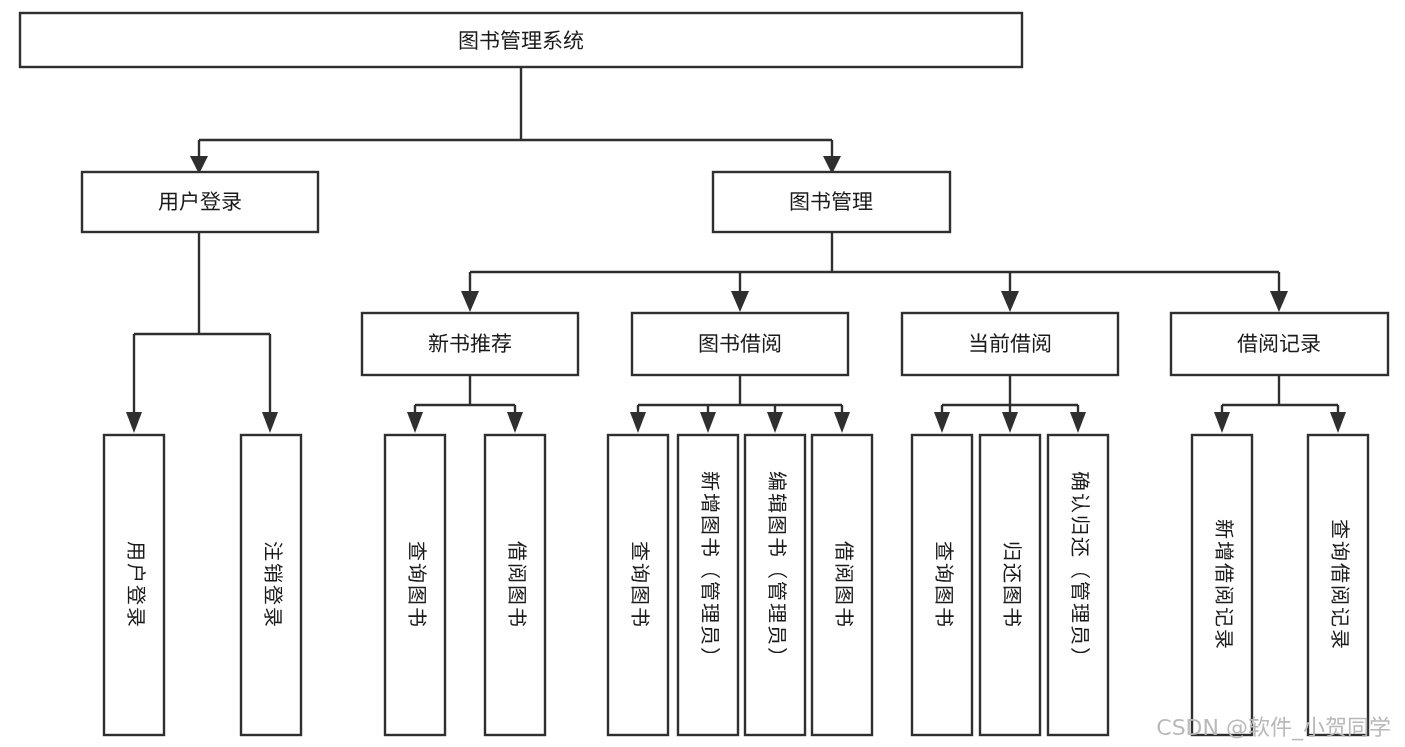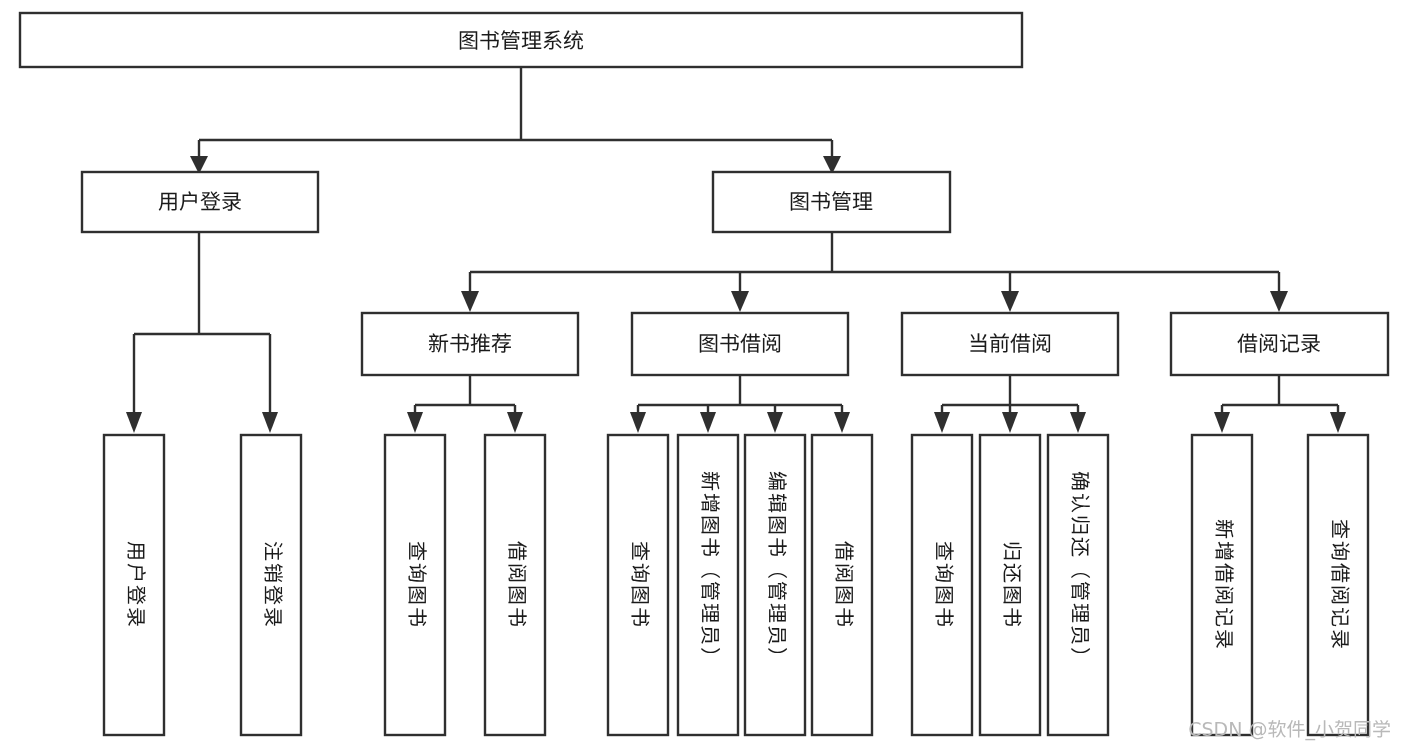--- a/index.html
+++ b/index.html
@@ -56,21 +56,21 @@
     fill: #1a1a1a;
     text-anchor: middle;
     dominant-baseline: middle;
     letter-spacing: 2px;
   }
   .watermark-text {
     position: absolute;
     right: 14px;
     bottom: 6px;
     font-family: "DejaVu Sans", "Liberation Sans", sans-serif;
-    font-size: 19px;
+    font-size: 22px;
     color: #b9b9b9;
     white-space: nowrap;
     pointer-events: none;
     user-select: none;
   }
 </style>
 </head>
 <body>
 
 <div id="diagram-root">

